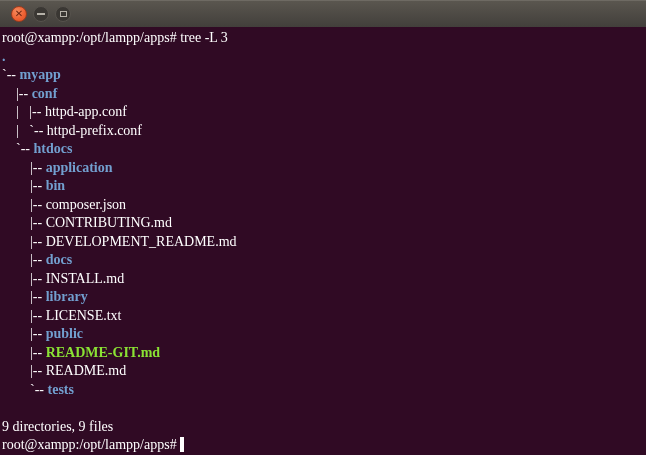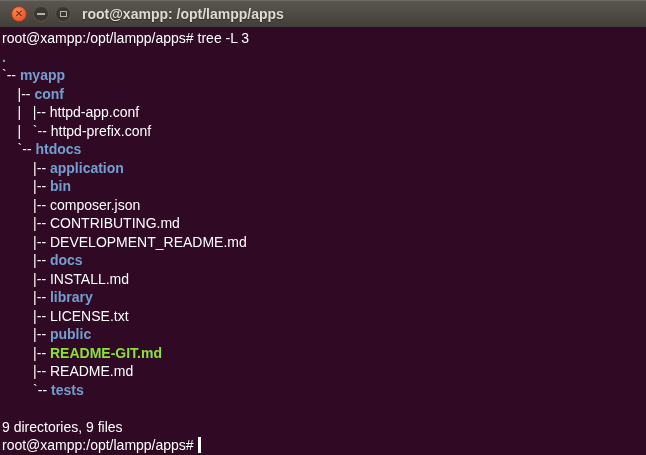--- a/index.html
+++ b/index.html
@@ -52,21 +52,21 @@
 
   
   .terminal{
     flex:1 1 auto;
     background:var(--term-bg,#300A24);
     padding:2px 0 0 2px;
     overflow:hidden;
   }
   #term{
     margin:0;
-    font-family:Liberation Sans, sans-serif;
+    font-family:Liberation Serif, serif;
     font-size:14px;
     line-height:18.5px;
     white-space:pre;
   }
   .term-line{height:18.5px;}
   .fg{color:var(--term-fg,#ffffff);}
   .dir{color:var(--dir-color,#729fcf);font-weight:bold;}
   .exec{color:var(--exec-color,#8ae234);font-weight:bold;}
   .cursor{
     background:var(--term-fg,#ffffff);
@@ -80,19 +80,18 @@
   <div class="titlebar">
     <div class="wbtn close">
       <span class="glyph-x">✕</span>
     </div>
     <div class="wbtn minmax">
       <span class="glyph-min"></span>
     </div>
     <div class="wbtn minmax">
       <span class="glyph-max"></span>
     </div>
-    <div class="title">root@xampp: /opt/lampp/apps</div>
   </div>
 
   <div class="terminal">
     <pre id="term"><div class="term-line"><span class="fg">root@xampp:/opt/lampp/apps# tree -L 3</span></div><div class="term-line"><span class="dir">.</span></div><div class="term-line"><span class="fg">`-- </span><span class="dir">myapp</span></div><div class="term-line"><span class="fg">    |-- </span><span class="dir">conf</span></div><div class="term-line"><span class="fg">    |   |-- httpd-app.conf</span></div><div class="term-line"><span class="fg">    |   `-- httpd-prefix.conf</span></div><div class="term-line"><span class="fg">    `-- </span><span class="dir">htdocs</span></div><div class="term-line"><span class="fg">        |-- </span><span class="dir">application</span></div><div class="term-line"><span class="fg">        |-- </span><span class="dir">bin</span></div><div class="term-line"><span class="fg">        |-- composer.json</span></div><div class="term-line"><span class="fg">        |-- CONTRIBUTING.md</span></div><div class="term-line"><span class="fg">        |-- DEVELOPMENT_README.md</span></div><div class="term-line"><span class="fg">        |-- </span><span class="dir">docs</span></div><div class="term-line"><span class="fg">        |-- INSTALL.md</span></div><div class="term-line"><span class="fg">        |-- </span><span class="dir">library</span></div><div class="term-line"><span class="fg">        |-- LICENSE.txt</span></div><div class="term-line"><span class="fg">        |-- </span><span class="dir">public</span></div><div class="term-line"><span class="fg">        |-- </span><span class="exec">README-GIT.md</span></div><div class="term-line"><span class="fg">        |-- README.md</span></div><div class="term-line"><span class="fg">        `-- </span><span class="dir">tests</span></div><div class="term-line"><span class="fg"></span></div><div class="term-line"><span class="fg">9 directories, 9 files</span></div><div class="term-line"><span class="fg">root@xampp:/opt/lampp/apps# </span><span class="cursor"> </span></div></pre>
   </div>
 </div>
 
 </body></html>

